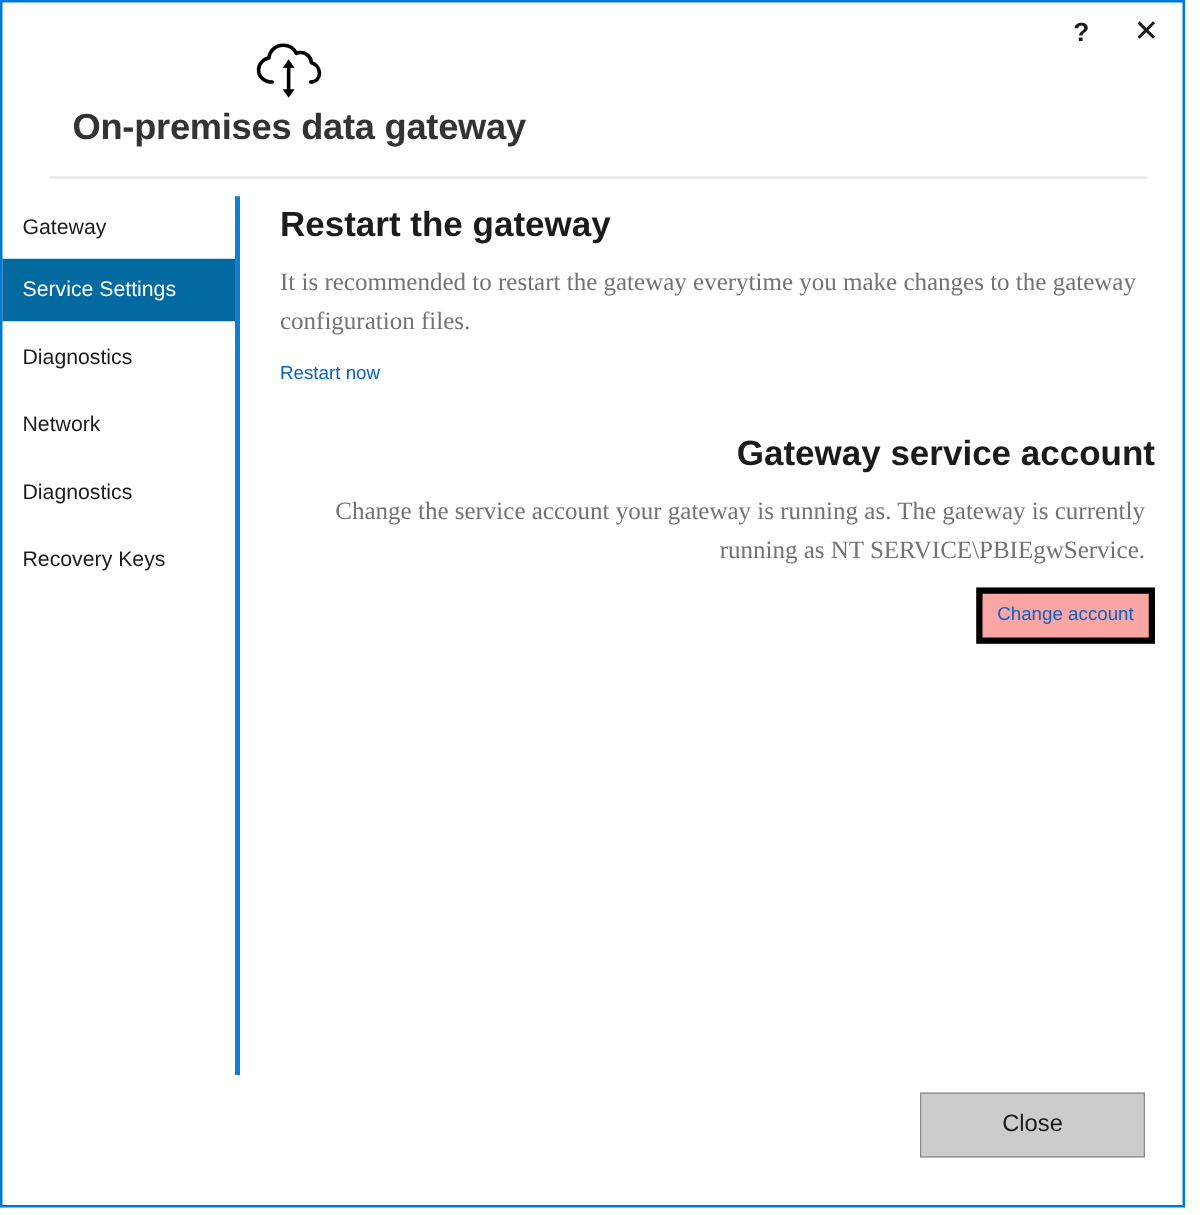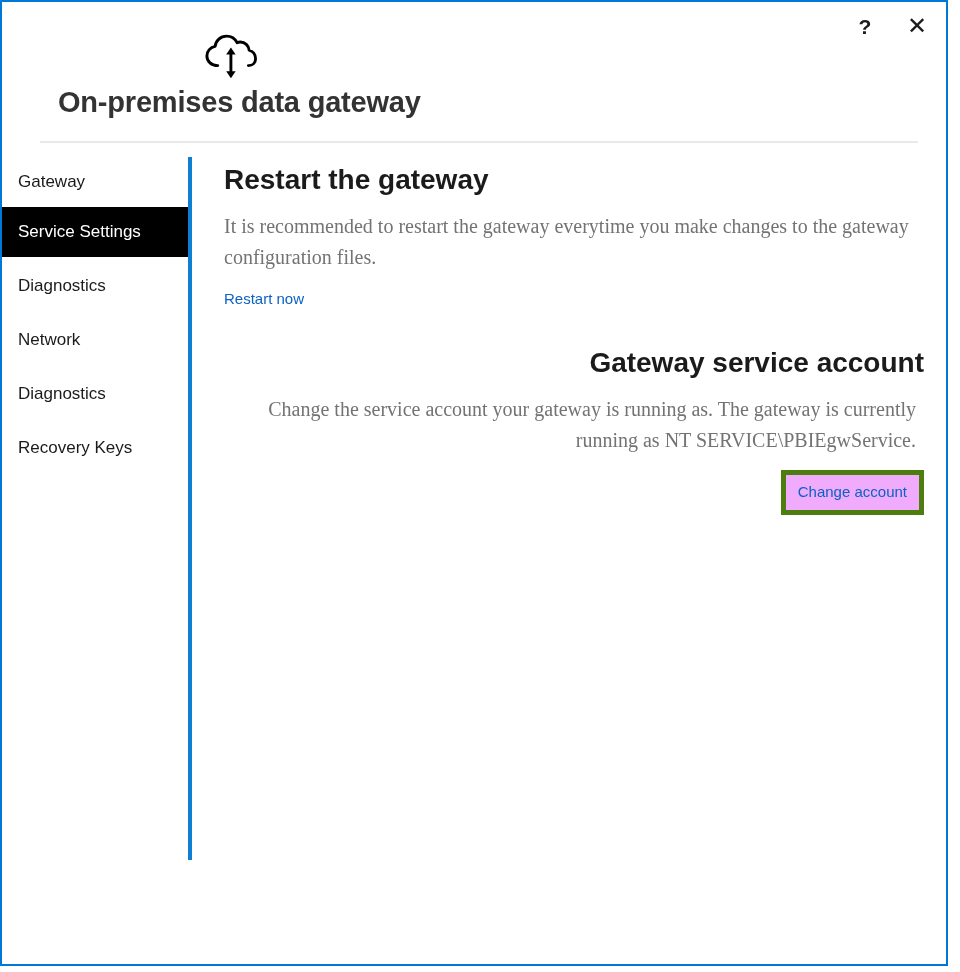--- a/index.html
+++ b/index.html
@@ -105,21 +105,21 @@
     display: flex;
     align-items: center;
     padding-left: 16px;
     font-size: 17px;
     color: #1b1b1b;
     box-sizing: border-box;
     cursor: default;
     white-space: nowrap;
   }
   .nav-item.selected {
-    background: #000000;
+    background: #0369a1;
     color: #ffffff;
   }
   .nav-sep { height: 4px; }
 
   .vdiv {
     position: absolute;
     left: 186px;
     top: 155px;
     width: 4px;
     height: 703px;
@@ -156,23 +156,23 @@
     line-height: 1.3;
   }
   .section-2 { margin-top: 36px; text-align: right; }
   .link-row-1 { margin-top: 16px; }
 
   
   .hilite-wrap {
     display: inline-block;
     margin-top: 14px;
     margin-left: -12px;
-    border: 5px solid #4d7c0f;
+    border: 5px solid #000000;
     padding: 7px 12px 9px 12px;
-    background: #f0abfc;
+    background: #fca5a5;
   }
 
   
   .footer {
     position: absolute;
     left: 0;
     right: 0;
     bottom: 0;
     height: 104px;
   }
@@ -261,14 +261,17 @@
     <section class="section-2">
       <h2 class="sec-title">Gateway service account</h2>
       <p class="sec-body">Change the service account your gateway is running as. The gateway is currently running as NT SERVICE\PBIEgwService.</p>
       <div class="hilite-wrap">
         <a class="link">Change account</a>
       </div>
     </section>
 
   </main>
 
+  <div class="footer">
+    <button class="close-button">Close</button>
+  </div>
 
 </div>
 
 </body></html>

